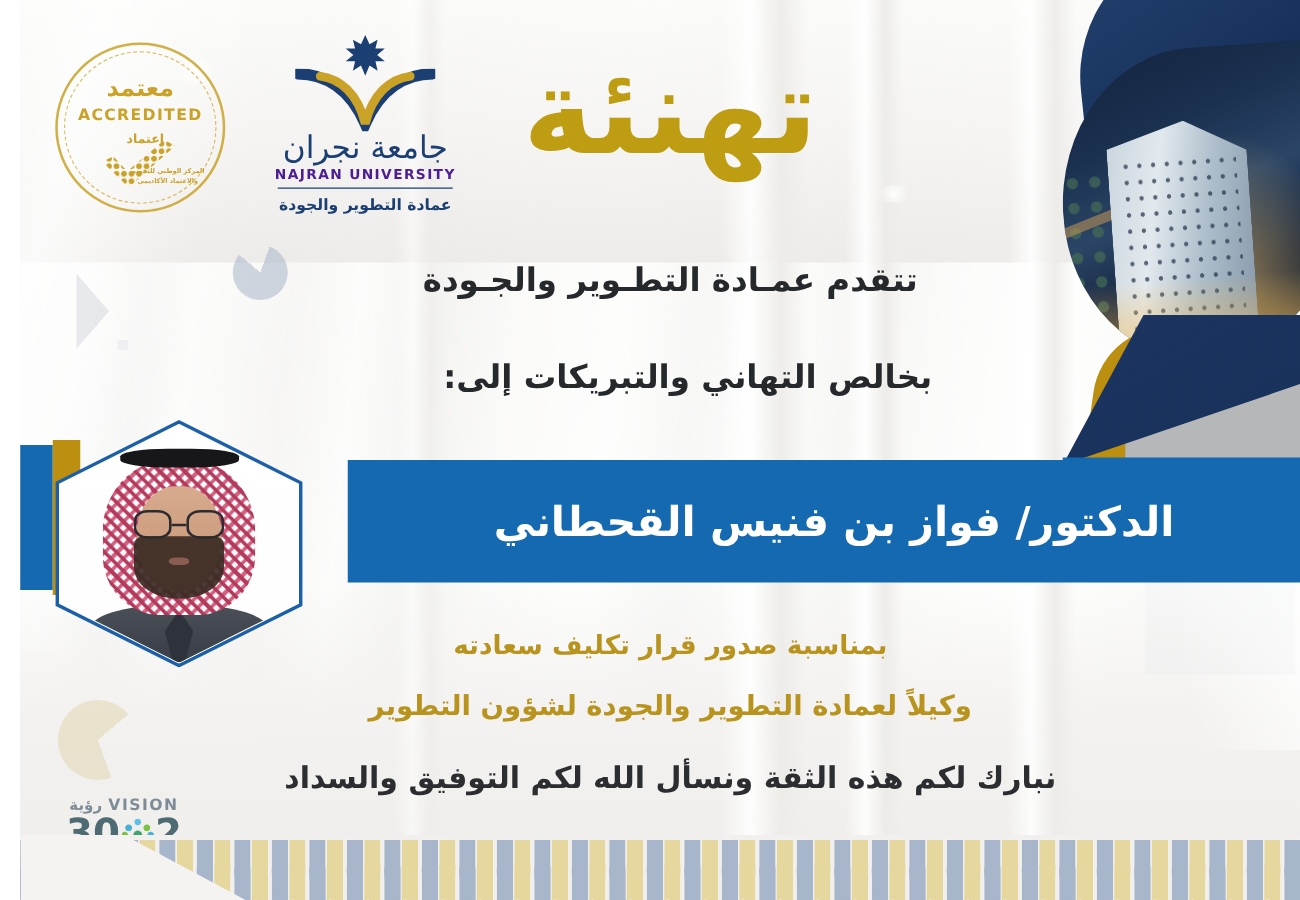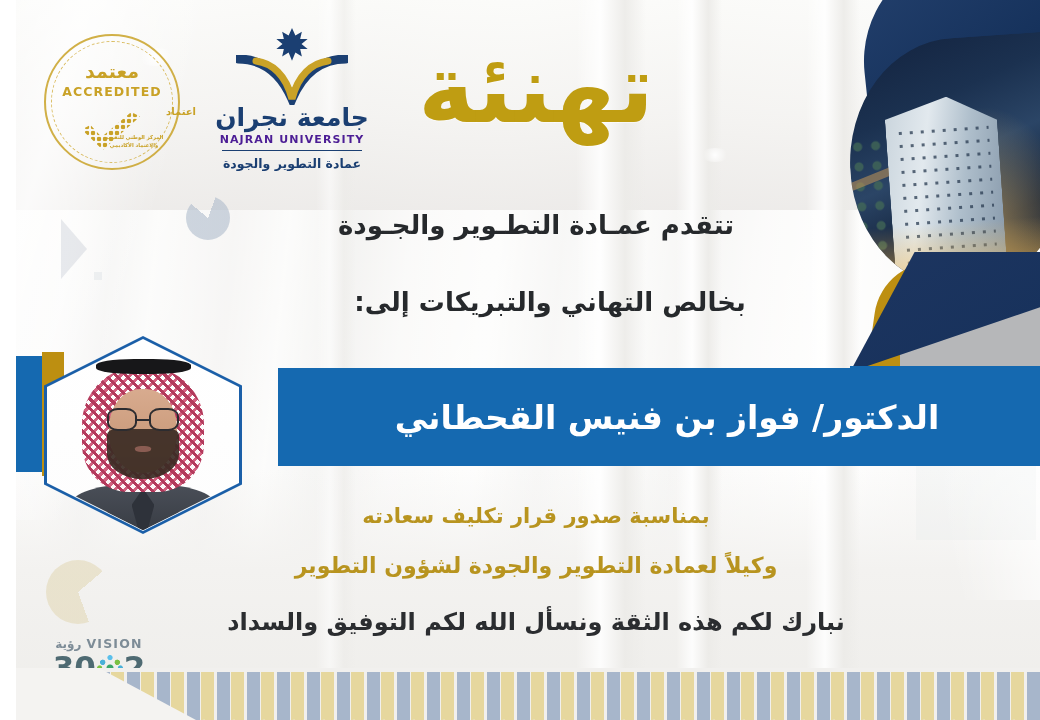--- a/index.html
+++ b/index.html
@@ -160,22 +160,22 @@
     position: absolute; top: 26px; left: 0; width: 100%;
     text-align: center; color: #c9a227;
     font-size: 19px; font-weight: bold; letter-spacing: 1px;
   }
   .seal-en {
     position: absolute; top: 50px; left: 0; width: 100%;
     text-align: center; color: #c9a227;
     font-size: 12.5px; font-weight: bold; letter-spacing: 1.1px;
   }
   .seal-sub {
-    position: absolute; top: 72px; left: 16px; width: 100%;
-    text-align: right; color: #c9a227;
+    position: absolute; top: 72px; left: 4px; width: 100%;
+    text-align: center; color: #c9a227;
     font-size: 10px; font-weight: bold;
   }
   .seal-check {
     position: absolute; left: 34px; top: 78px; width: 62px; height: 38px;
     background-image: radial-gradient(circle, #c9a227 0 2px, rgba(0,0,0,0) 2.6px);
     background-size: 6px 6px;
     clip-path: polygon(6% 46%, 20% 34%, 38% 66%, 86% 0, 100% 12%, 40% 100%);
   }
   .seal-fine {
     position: absolute; left: 60px; top: 100px; width: 60px;
@@ -187,21 +187,21 @@
   .nu-mark { position: relative; height: 76px; }
   .nu-star {
     position: absolute; left: 50%; top: 0; width: 34px; height: 34px; margin-left: -17px;
     background: #1b3f72;
     clip-path: polygon(50% 0%, 60% 22%, 79% 11%, 74% 32%, 96% 32%, 78% 47%, 96% 62%,
                        74% 62%, 79% 84%, 60% 72%, 50% 96%, 40% 72%, 21% 84%, 26% 62%,
                        4% 62%, 22% 47%, 4% 32%, 26% 32%, 21% 11%, 40% 22%);
   }
   .nu-swoosh { position: absolute; left: 50%; top: 27px; width: 112px; height: 50px; margin-left: -56px; }
   .nu-ar {
-    color: #1b3f72; font-size: 25px; font-weight: bold; line-height: 1.1;
+    color: #1b3f72; font-size: 25px; font-weight: normal; line-height: 1.1;
     direction: rtl; letter-spacing: -1px;
   }
   .nu-en {
     color: #4c1d95; font-size: 11px; font-weight: bold; letter-spacing: 1.1px;
     direction: ltr; margin-top: 1px;
   }
   .nu-rule { height: 1.5px; background: #1b3f72; margin: 4px 10px 5px; }
   .nu-dean { color: #1b3f72; font-size: 12.5px; font-weight: bold; direction: rtl; }
 
   

